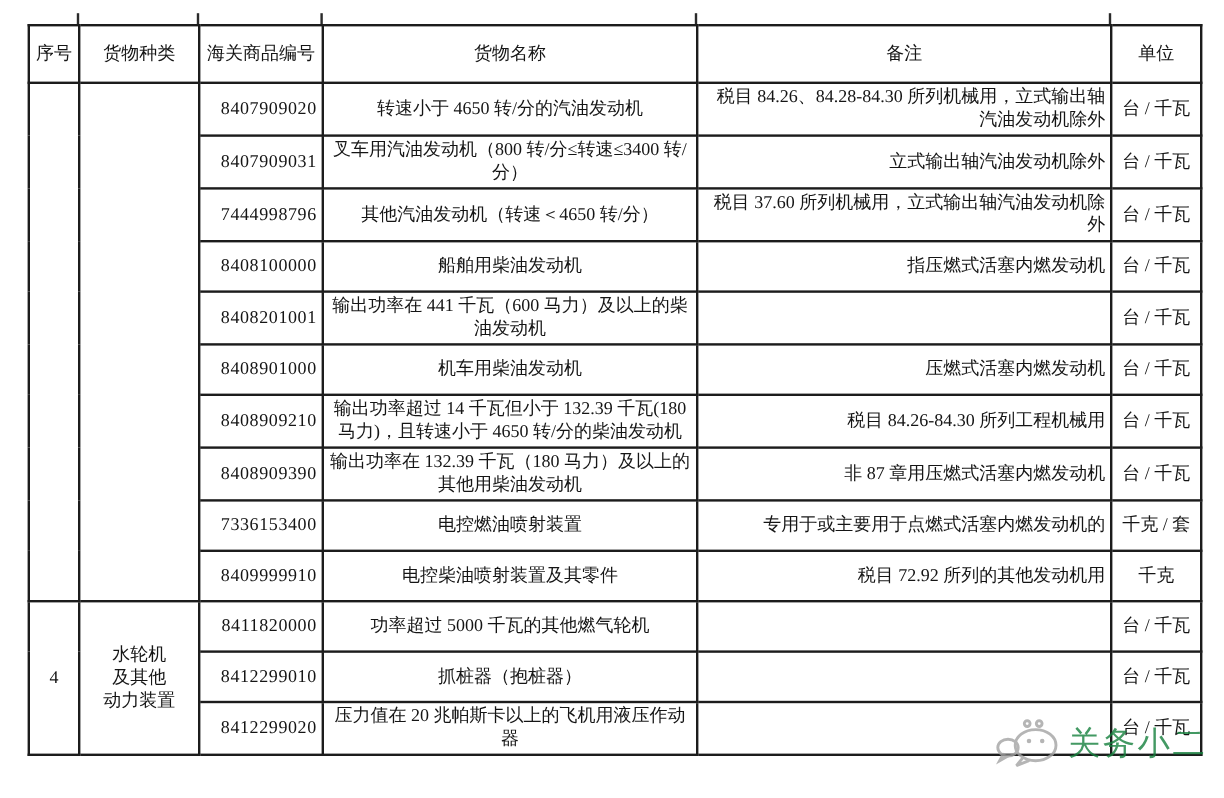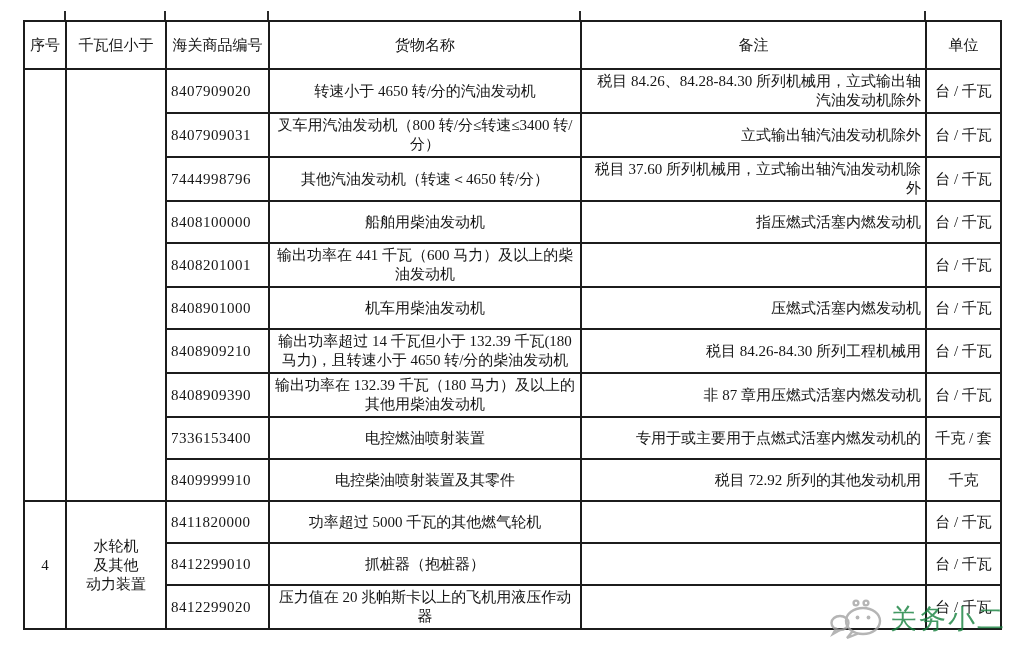--- a/index.html
+++ b/index.html
@@ -14,21 +14,21 @@
 
   table.grid{position:absolute;left:23px;top:20px;width:977px;
              border-collapse:collapse;table-layout:fixed;}
   .grid th,.grid td{border:2px solid #1c1c1c;font-weight:normal;
              font-size:15px;line-height:19px;vertical-align:middle;
              padding:2px 4px;background:transparent;word-break:break-word;}
   .grid thead tr{height:48px;}
   .grid tbody tr{height:42px;}
   .grid th{text-align:center;font-size:15px;}
   .c-serial,.c-category{text-align:center;white-space:pre-line;}
-  .c-code{text-align:left;letter-spacing:0.5px;}
+  .c-code{text-align:right;letter-spacing:0.5px;}
   .c-name{text-align:center;}
   .c-remark{text-align:right;}
   .c-unit{text-align:center;font-size:14px;padding:2px 2px;}
 
   
   .watermark{position:absolute;left:830px;top:597px;display:flex;
              align-items:center;gap:4px;opacity:0.8;pointer-events:none;}
   .watermark .wm-text{font-size:27px;color:#15803d;letter-spacing:2px;
              white-space:nowrap;line-height:1;}
 </style>
@@ -48,21 +48,21 @@
       <col style="width:42px">
         <col style="width:100px">
         <col style="width:103px">
       <col style="width:312px">
         <col style="width:345px">
         <col style="width:75px">
     </colgroup>
     <thead>
       <tr>
         <th>序号</th>
-        <th>千瓦但小于</th>
+        <th>货物种类</th>
         <th>海关商品编号</th>
         <th>货物名称</th>
         <th>备注</th>
         <th>单位</th>
       </tr>
     </thead>
     <tbody>
       <tr>
         <td class="c-serial" rowspan="10"></td>
         <td class="c-category" rowspan="10"></td>

